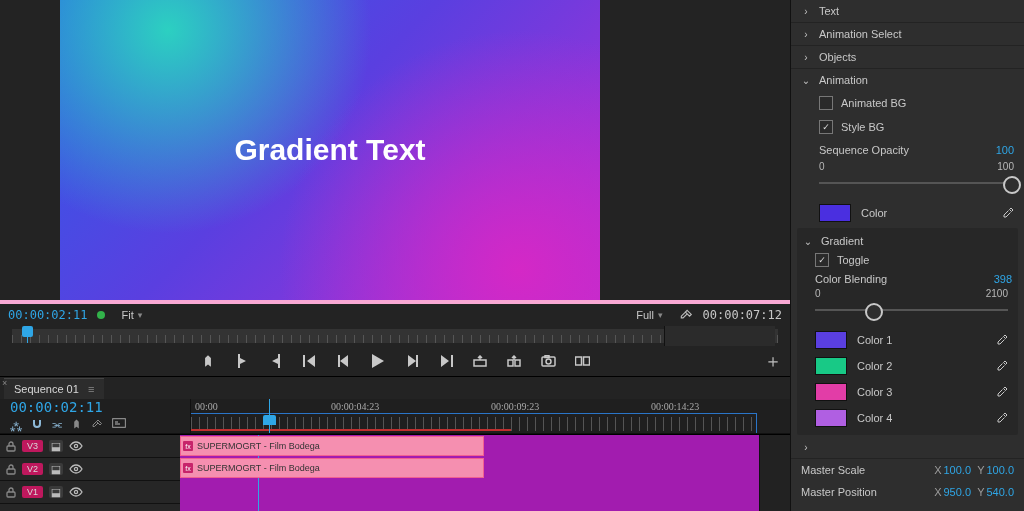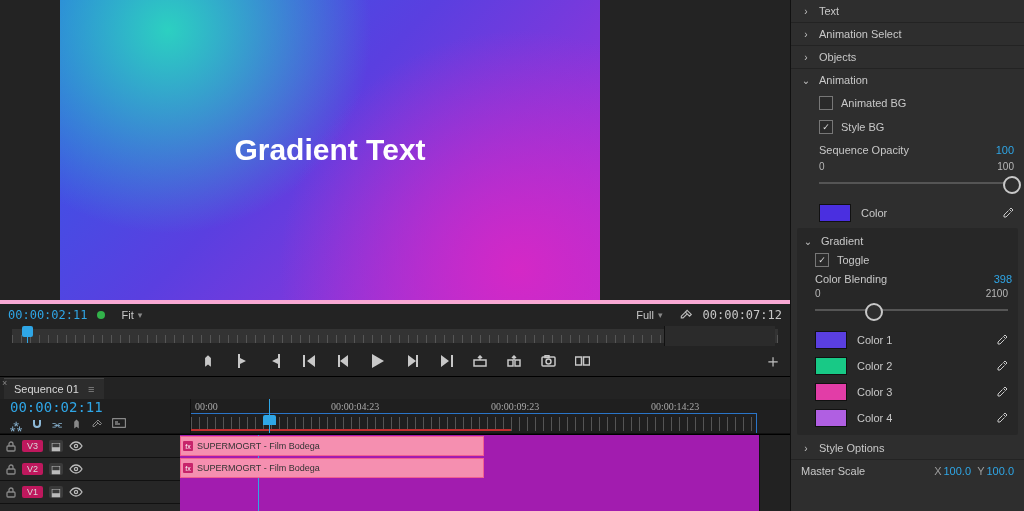--- a/index.html
+++ b/index.html
@@ -448,23 +448,27 @@
         <span class="eyedrop">
             <svg width="12" height="12" viewBox="0 0 24 24" fill="none" stroke="currentColor" stroke-width="2">
               <path d="M18 2l4 4-3 3-4-4zM13 7L4 16v4h4l9-9"></path>
             </svg>
           </span>
       </div>
     </div>
 
     <div class="rp-row section">
       <span class="disclosure">›</span>
-      <span class="rp-label">Style Options</span>
     </div>
 
     <div class="mp-row">
       <span class="rp-label">Master Scale</span>
       <span class="xy"><span class="axis">X</span><span>100.0</span></span>&nbsp;&nbsp;
       <span class="xy"><span class="axis">Y</span><span>100.0</span></span>
     </div>
+    <div class="mp-row">
+      <span class="rp-label">Master Position</span>
+      <span class="xy"><span class="axis">X</span><span>950.0</span></span>&nbsp;&nbsp;
+      <span class="xy"><span class="axis">Y</span><span>540.0</span></span>
+    </div>
 
   </div>
 </div>
 
 </body></html>

